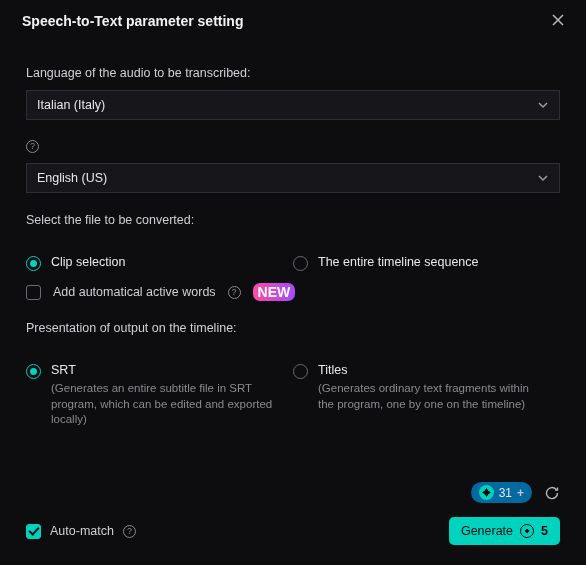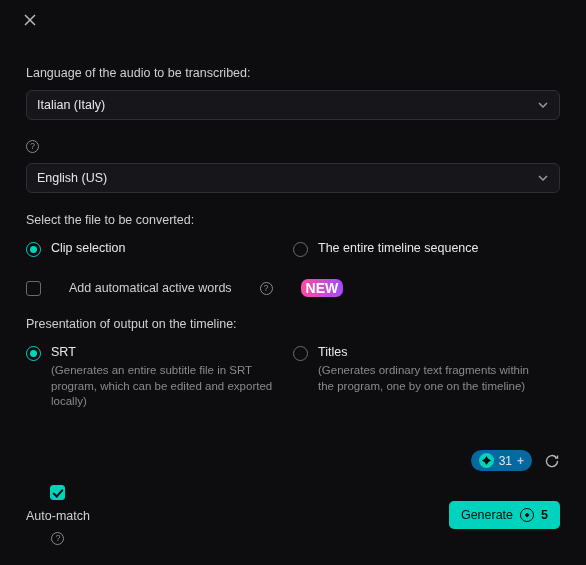--- a/index.html
+++ b/index.html
@@ -49,51 +49,51 @@
   .label-row { display:flex; align-items:center; gap:6px; }
   .help-ic {
     width:13px; height:13px; border:1px solid #8a8a8e; border-radius:50%;
     display:inline-flex; align-items:center; justify-content:center;
     font-size:9px; color:#8a8a8e; line-height:1;
   }
   .select {
     width: 100%;
     background: #17171b;
     border: 1px solid #2e2e34;
-    border-radius: 6px;
+    border-radius: 0;
     height: 30px;
     display:flex; align-items:center; justify-content:space-between;
     padding: 0 10px;
     font-size: 12.5px;
     color: #e8e8ea;
     cursor: pointer;
   }
   .chev { width:12px; height:12px; color:#9a9aa0; }
   .radio-row {
     display:flex;
-    margin-top: 14px;
+    margin-top: 28px;
   }
   .radio-group {
     display:flex; align-items:flex-start; gap:10px;
     width: 50%;
   }
   .radio {
     width:15px; height:15px; border:1.5px solid #6a6a70; border-radius:50%;
     flex-shrink:0; margin-top:1px; position:relative;
   }
   .radio.checked { border-color:#00d3bd; }
   .radio.checked::after {
     content:""; position:absolute; top:2.5px; left:2.5px; width:7px; height:7px;
     background:#00d3bd; border-radius:50%;
   }
   .radio-col { display:flex; flex-direction:column; gap:4px; padding-right:14px; }
   .radio-label { font-size:12.5px; color:#e8e8ea; }
   .radio-desc { font-size:11.5px; color:#8a8a8e; line-height:1.35; }
   .checkbox-row {
-    display:flex; align-items:center; gap:28px; margin-top:22px;
+    display:flex; align-items:center; gap:12px; margin-top:12px;
   }
   .chk {
     width:15px; height:15px; border:1.5px solid #6a6a70; border-radius:3px;
     flex-shrink:0; position:relative;
   }
   .chk.checked { background:#00d3bd; border-color:#00d3bd; }
   .chk.checked::after {
     content:""; position:absolute; left:3.5px; top:0.5px; width:4px; height:8px;
     border:solid #0d0d0f; border-width:0 2px 2px 0; transform:rotate(42deg);
   }
@@ -120,21 +120,21 @@
     width:15px; height:15px; background:#00d3bd; border-radius:50%;
     display:inline-flex; align-items:center; justify-content:center;
   }
   .coin svg { width:9px; height:9px; color:#0d0d0f;}
   .plus-sm { font-size:12px; color:#c8c8cc; font-weight:600;}
   .refresh-ic { width:16px; height:16px; color:#b8b8bc; cursor:pointer; }
   .footer-bottom {
     display:flex; justify-content:space-between; align-items:center;
   }
   .auto-match {
-    display:flex; align-items:center; gap:9px;flex-direction:column;
+    display:flex; align-items:center; gap:9px;
   }
   .generate-btn {
     background:#00d3bd; color:#0d0d0f; border:none; border-radius:5px;
     height:28px; padding:0 12px; font-size:12.5px; font-weight:500;
     display:inline-flex; align-items:center; gap:7px; cursor:pointer;
   }
   .gen-coin {
     width:14px; height:14px; border:1.5px solid #0d0d0f; border-radius:50%;
     display:inline-flex; align-items:center; justify-content:center;
   }
@@ -143,20 +143,21 @@
     clip-path: polygon(50% 0, 100% 50%, 50% 100%, 0 50%);
   }
   .cost { font-weight:600; }
 </style>
 </head>
 <body>
 
 <div class="dialog">
 
   <div class="header">
+    <div class="title">Speech-to-Text parameter setting</div>
     <div class="close-btn">
       <svg viewBox="0 0 16 16" stroke="currentColor" stroke-width="1.5" fill="none">
           <path d="M3 3 L13 13 M13 3 L3 13"></path>
         </svg>
     </div>
   </div>
 
   <div class="content">
 
     <div class="section-label first">Language of the audio to be transcribed:</div>

